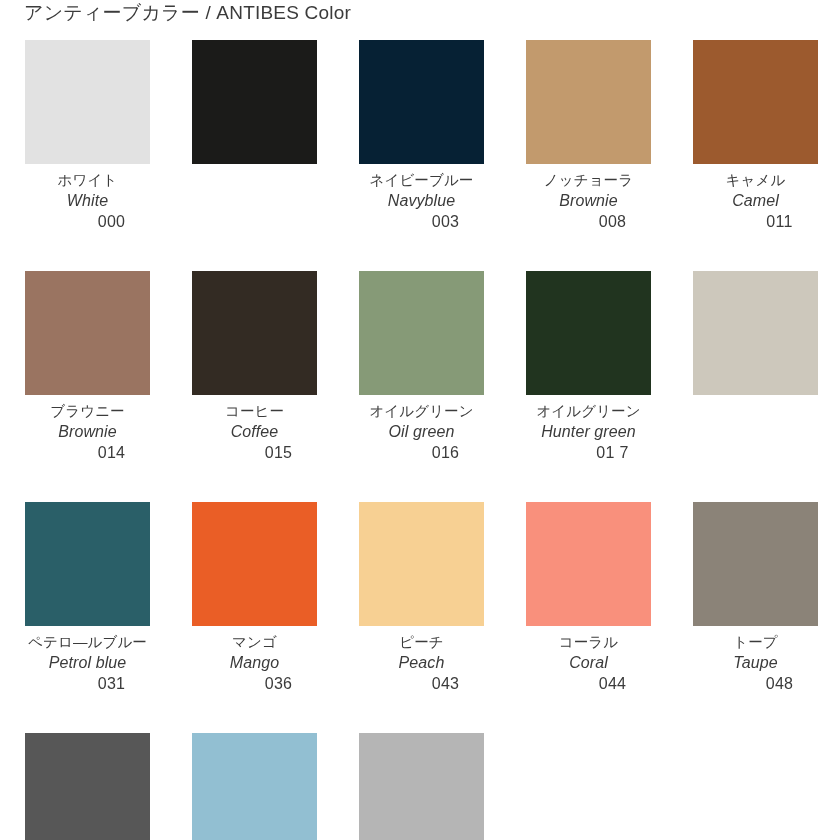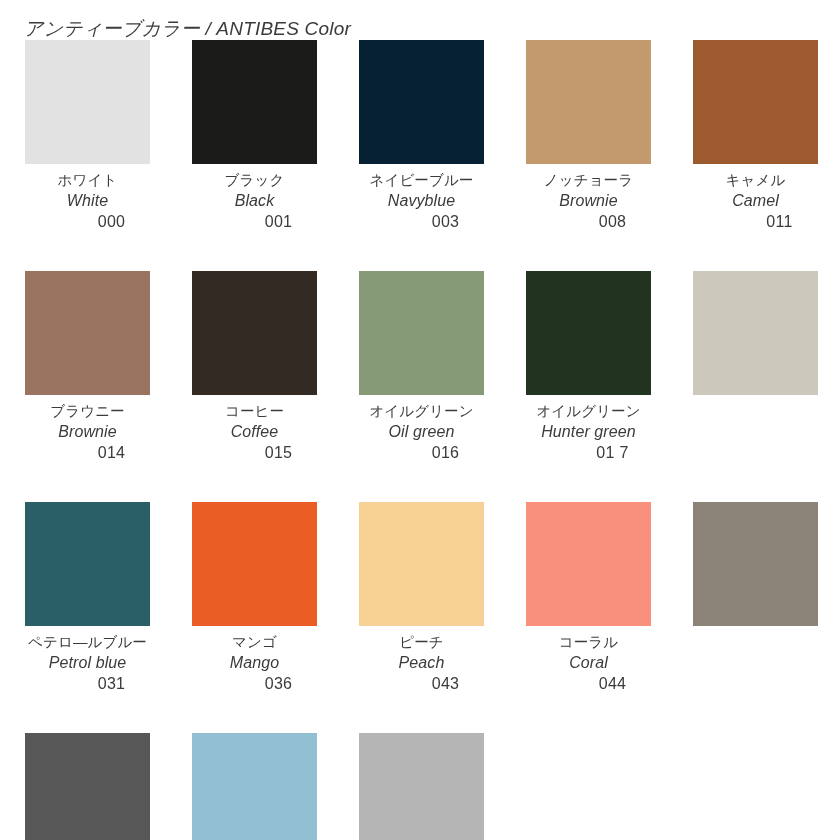--- a/index.html
+++ b/index.html
@@ -16,27 +16,26 @@
   }
   #page {
     position: relative;
     width: 840px;
     height: 840px;
     background: #ffffff;
   }
   #page-title {
     position: absolute;
     left: 24px;
-    top: 16px;
+    top: 0;
     font-size: 19px;
     font-weight: 500;
     letter-spacing: 0.2px;
     color: #3b3b3b;
     white-space: nowrap;
-    font-style: italic;
   }
   .swatch-grid {
     position: absolute;
     left: 25px;
     top: 40px;
     width: 800px;
     display: grid;
     grid-template-columns: repeat(5, 125px);
     column-gap: 42px;
     row-gap: 39px;
@@ -88,25 +87,20 @@
       <div class="swatch-cell">
         <div class="swatch-chip" style="background: rgb(226, 226, 226);"></div>
         <div class="swatch-labels">
           <div class="swatch-name-ja">ホワイト</div>
           <div class="swatch-name-en">White</div>
           <div class="swatch-code">000</div>
         </div>
       </div>
       <div class="swatch-cell">
         <div class="swatch-chip" style="background: rgb(27, 27, 25);"></div>
-        <div class="swatch-labels">
-          <div class="swatch-name-ja">ブラック</div>
-          <div class="swatch-name-en">Black</div>
-          <div class="swatch-code">001</div>
-        </div>
       </div>
       <div class="swatch-cell">
         <div class="swatch-chip" style="background: rgb(6, 33, 52);"></div>
         <div class="swatch-labels">
           <div class="swatch-name-ja">ネイビーブルー</div>
           <div class="swatch-name-en">Navyblue</div>
           <div class="swatch-code">003</div>
         </div>
       </div>
       <div class="swatch-cell">
@@ -187,20 +181,25 @@
       <div class="swatch-cell">
         <div class="swatch-chip" style="background: rgb(249, 144, 124);"></div>
         <div class="swatch-labels">
           <div class="swatch-name-ja">コーラル</div>
           <div class="swatch-name-en">Coral</div>
           <div class="swatch-code">044</div>
         </div>
       </div>
       <div class="swatch-cell">
         <div class="swatch-chip" style="background: rgb(139, 131, 120);"></div>
+        <div class="swatch-labels">
+          <div class="swatch-name-ja">トープ</div>
+          <div class="swatch-name-en">Taupe</div>
+          <div class="swatch-code">048</div>
+        </div>
       </div>
       <div class="swatch-cell">
         <div class="swatch-chip" style="background: rgb(87, 87, 87);"></div>
       </div>
       <div class="swatch-cell">
         <div class="swatch-chip" style="background: rgb(146, 191, 210);"></div>
       </div>
       <div class="swatch-cell">
         <div class="swatch-chip" style="background: rgb(181, 181, 181);"></div>
       </div>

